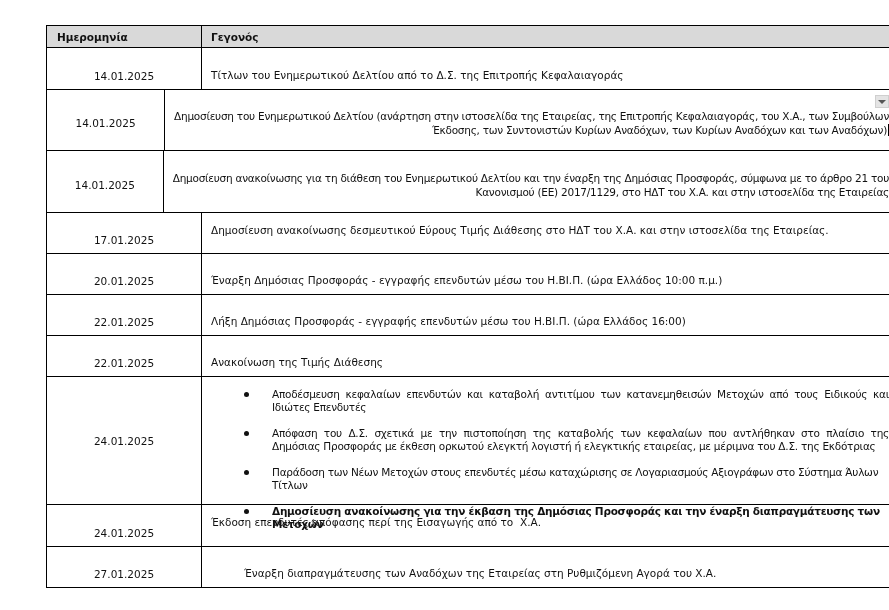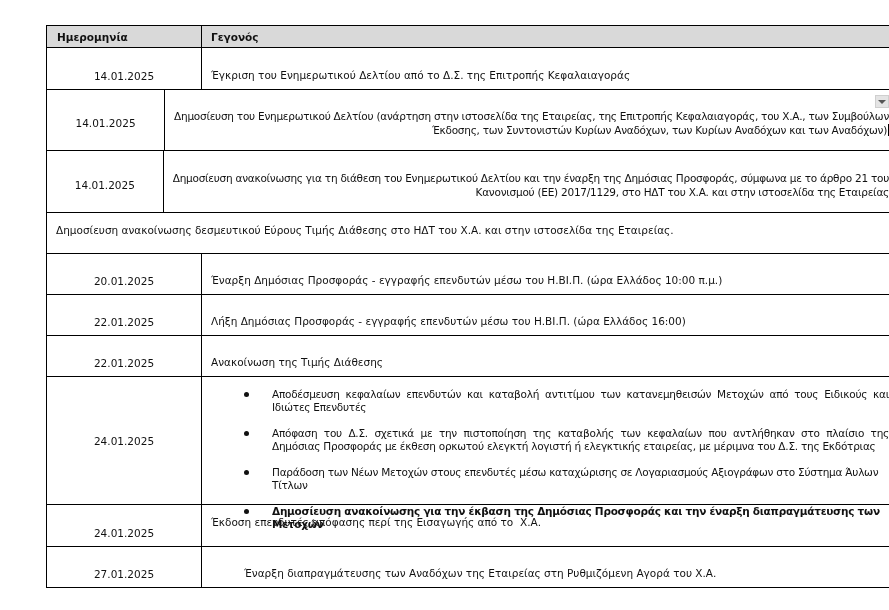--- a/index.html
+++ b/index.html
@@ -44,21 +44,21 @@
 
 <div class="table">
   <div class="row header">
     <div class="cell-date">Ημερομηνία</div>
     <div class="cell-event">Γεγονός</div>
   </div>
 
   <div class="row r1 align-bottom">
     <div class="cell-date">14.01.2025</div>
     <div class="cell-event">
-        <span>Έγκριση του Ενημερωτικού Δελτίου από το Δ.Σ. της Επιτροπής Κεφαλαιαγοράς</span>
+        <span>Τίτλων του Ενημερωτικού Δελτίου από το Δ.Σ. της Επιτροπής Κεφαλαιαγοράς</span>
       </div>
   </div>
 
   <div class="row r2">
     <div class="cell-date">14.01.2025</div>
     <div class="cell-event tight">
       <div class="clip">Δημοσίευση του Ενημερωτικού Δελτίου (ανάρτηση στην ιστοσελίδα της Εταιρείας, της Επιτροπής Κεφαλαιαγοράς, του Χ.Α., των Συμβούλων</div>
       <div class="clip"><span>Έκδοσης, των Συντονιστών Κυρίων Αναδόχων, των Κυρίων Αναδόχων και των Αναδόχων)</span><span class="caret"></span></div>
       <div class="scroll-btn">
           <div class="tri"></div>
@@ -68,20 +68,21 @@
 
   <div class="row r3">
     <div class="cell-date">14.01.2025</div>
     <div class="cell-event tight">
       <div class="clip">Δημοσίευση ανακοίνωσης για τη διάθεση του Ενημερωτικού Δελτίου και την έναρξη της Δημόσιας Προσφοράς, σύμφωνα με το άρθρο 21 του</div>
       <div class="clip">Κανονισμού (ΕΕ) 2017/1129, στο ΗΔΤ του Χ.Α. και στην ιστοσελίδα της Εταιρείας</div>
     </div>
   </div>
 
   <div class="row r4 align-bottom">
+    <div class="cell-date">17.01.2025</div>
     <div class="cell-event">
         <span style="position:relative;top:-9px;">Δημοσίευση ανακοίνωσης δεσμευτικού Εύρους Τιμής Διάθεσης στο ΗΔΤ του Χ.Α. και στην ιστοσελίδα της Εταιρείας.</span>
       </div>
   </div>
 
   <div class="row r5 align-bottom">
     <div class="cell-date">20.01.2025</div>
     <div class="cell-event">
         <span>Έναρξη Δημόσιας Προσφοράς - εγγραφής επενδυτών μέσω του Η.ΒΙ.Π. (ώρα Ελλάδος 10:00 π.μ.)</span>
       </div>

